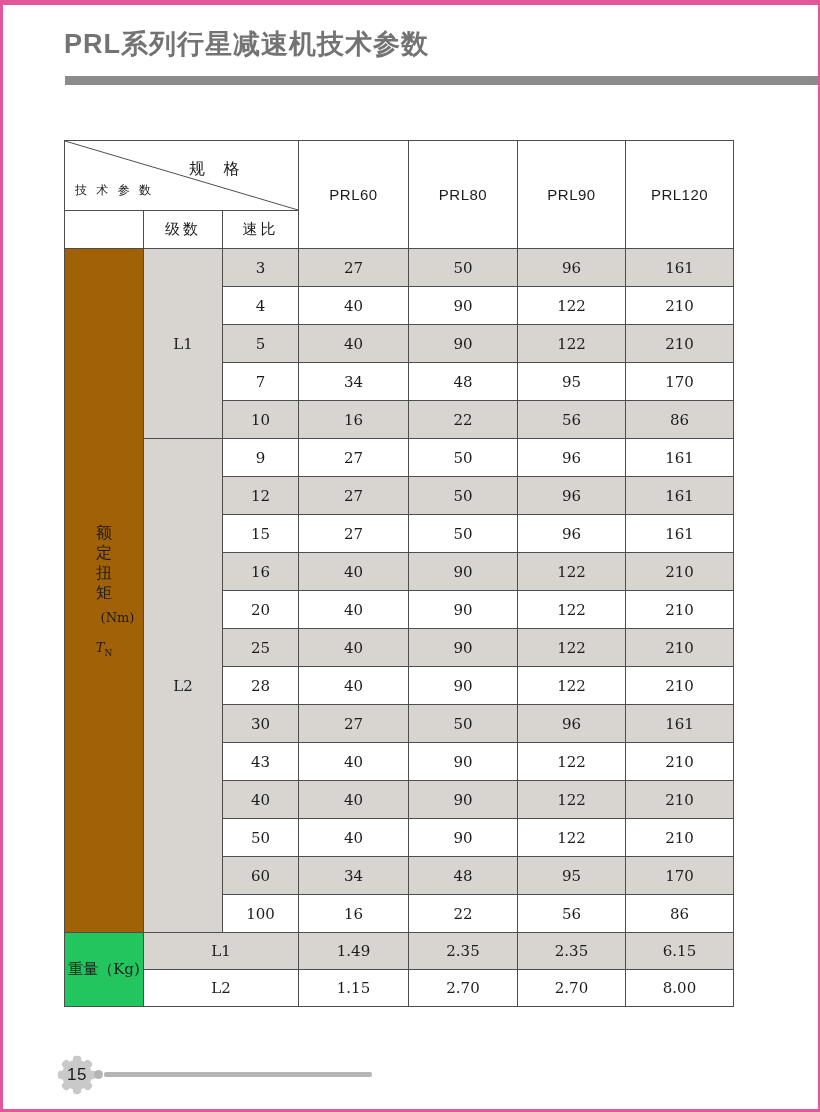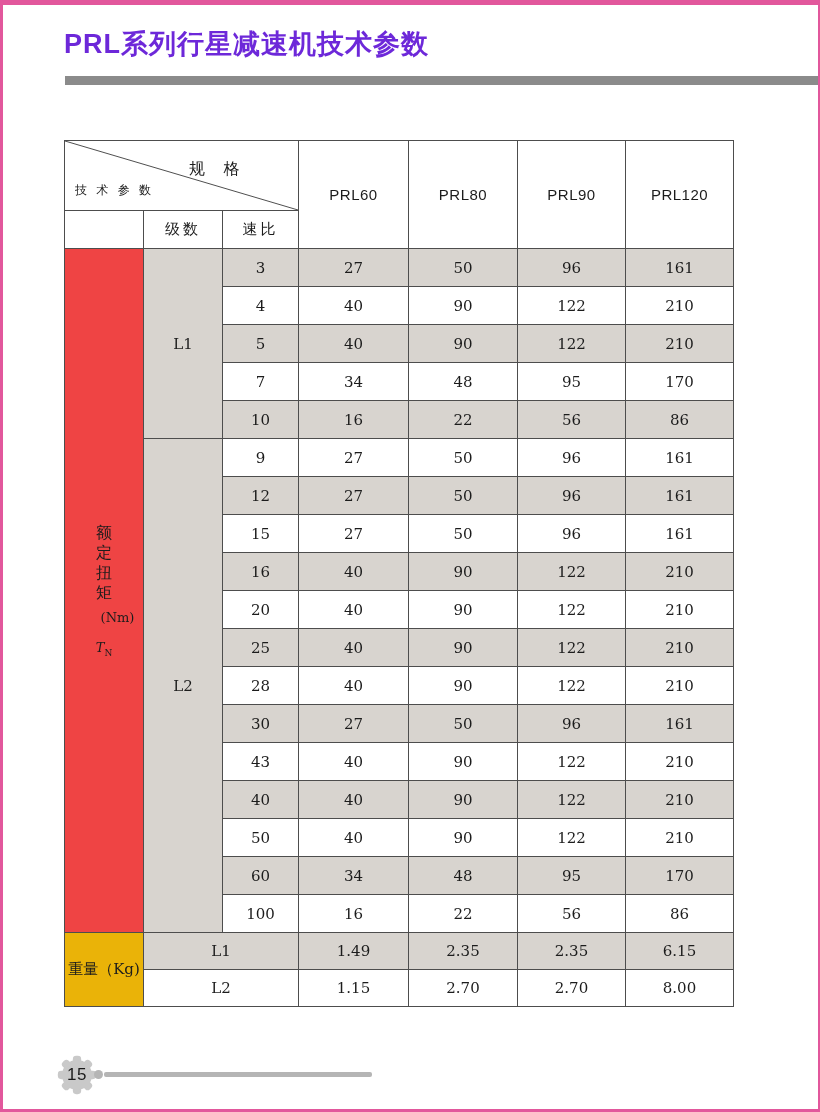--- a/index.html
+++ b/index.html
@@ -15,21 +15,21 @@
   }
   
   .frame-top{position:absolute;top:0;left:0;right:0;height:5px;background:var(--pink);}
   .frame-left{position:absolute;top:0;left:0;bottom:0;width:3px;background:var(--pink);}
   .frame-right{position:absolute;top:0;right:0;bottom:0;width:2px;background:var(--pink);}
   .frame-bottom{position:absolute;left:0;right:0;bottom:0;height:3px;background:var(--pink);}
 
   
   .title{
     position:absolute;left:64px;top:26px;font-size:27px;font-weight:bold;
-    color:#6d28d9;letter-spacing:1px;white-space:nowrap;
+    color:#737373;letter-spacing:1px;white-space:nowrap;
   }
   .title-bar{position:absolute;left:65px;top:76px;right:2px;height:9px;background:#8b8b8b;}
 
   
   table.spec{
     position:absolute;left:64px;top:140px;width:669px;
     border-collapse:collapse;table-layout:fixed;
   }
   table.spec td{
     border:1px solid var(--line);text-align:center;vertical-align:middle;
@@ -49,32 +49,32 @@
   .diag-cell{position:relative;padding:0;}
   .diag-cell svg{position:absolute;left:0;top:0;width:100%;height:100%;display:block;}
   .diag-top-right{
     position:absolute;top:18px;left:124px;font-size:16px;letter-spacing:7px;white-space:nowrap;
   }
   .diag-bottom-left{
     position:absolute;bottom:11px;left:10px;font-size:12px;letter-spacing:3px;white-space:nowrap;
   }
 
   
-  .torque-cell{background:#ef4444;}
+  .torque-cell{background:#a16207;}
   .torque-inner{display:flex;flex-direction:column;align-items:center;gap:7px;}
   .vtext{
     font-family:"DejaVu Serif","Liberation Serif",serif;font-size:16px;
     width:1em;line-height:1.25;word-break:break-all;text-align:center;
   }
   .unit{font-family:"DejaVu Serif","Liberation Serif",serif;font-size:13px;margin-left:27px;}
   .sym{font-family:"DejaVu Serif","Liberation Serif",serif;font-size:13px;margin-top:8px;}
   .sym i{font-style:italic;}
   .sym sub{font-size:9px;}
 
-  .weight-label{font-family:"DejaVu Serif","Liberation Serif",serif;font-size:15px;background:#eab308;}
+  .weight-label{font-family:"DejaVu Serif","Liberation Serif",serif;font-size:15px;background:#22c55e;}
 
   
   .footer-gear{position:absolute;left:57px;top:1055px;width:40px;height:40px;}
   .footer-gear svg{display:block;width:40px;height:40px;}
   .page-number{
     position:absolute;left:57px;top:1055px;width:40px;height:40px;
     display:flex;align-items:center;justify-content:center;
     font-size:17px;color:#1a1a1a;letter-spacing:0.5px;
   }
   .footer-dot{position:absolute;left:94px;top:1070px;width:9px;height:9px;border-radius:50%;background:#b5b5b5;}

